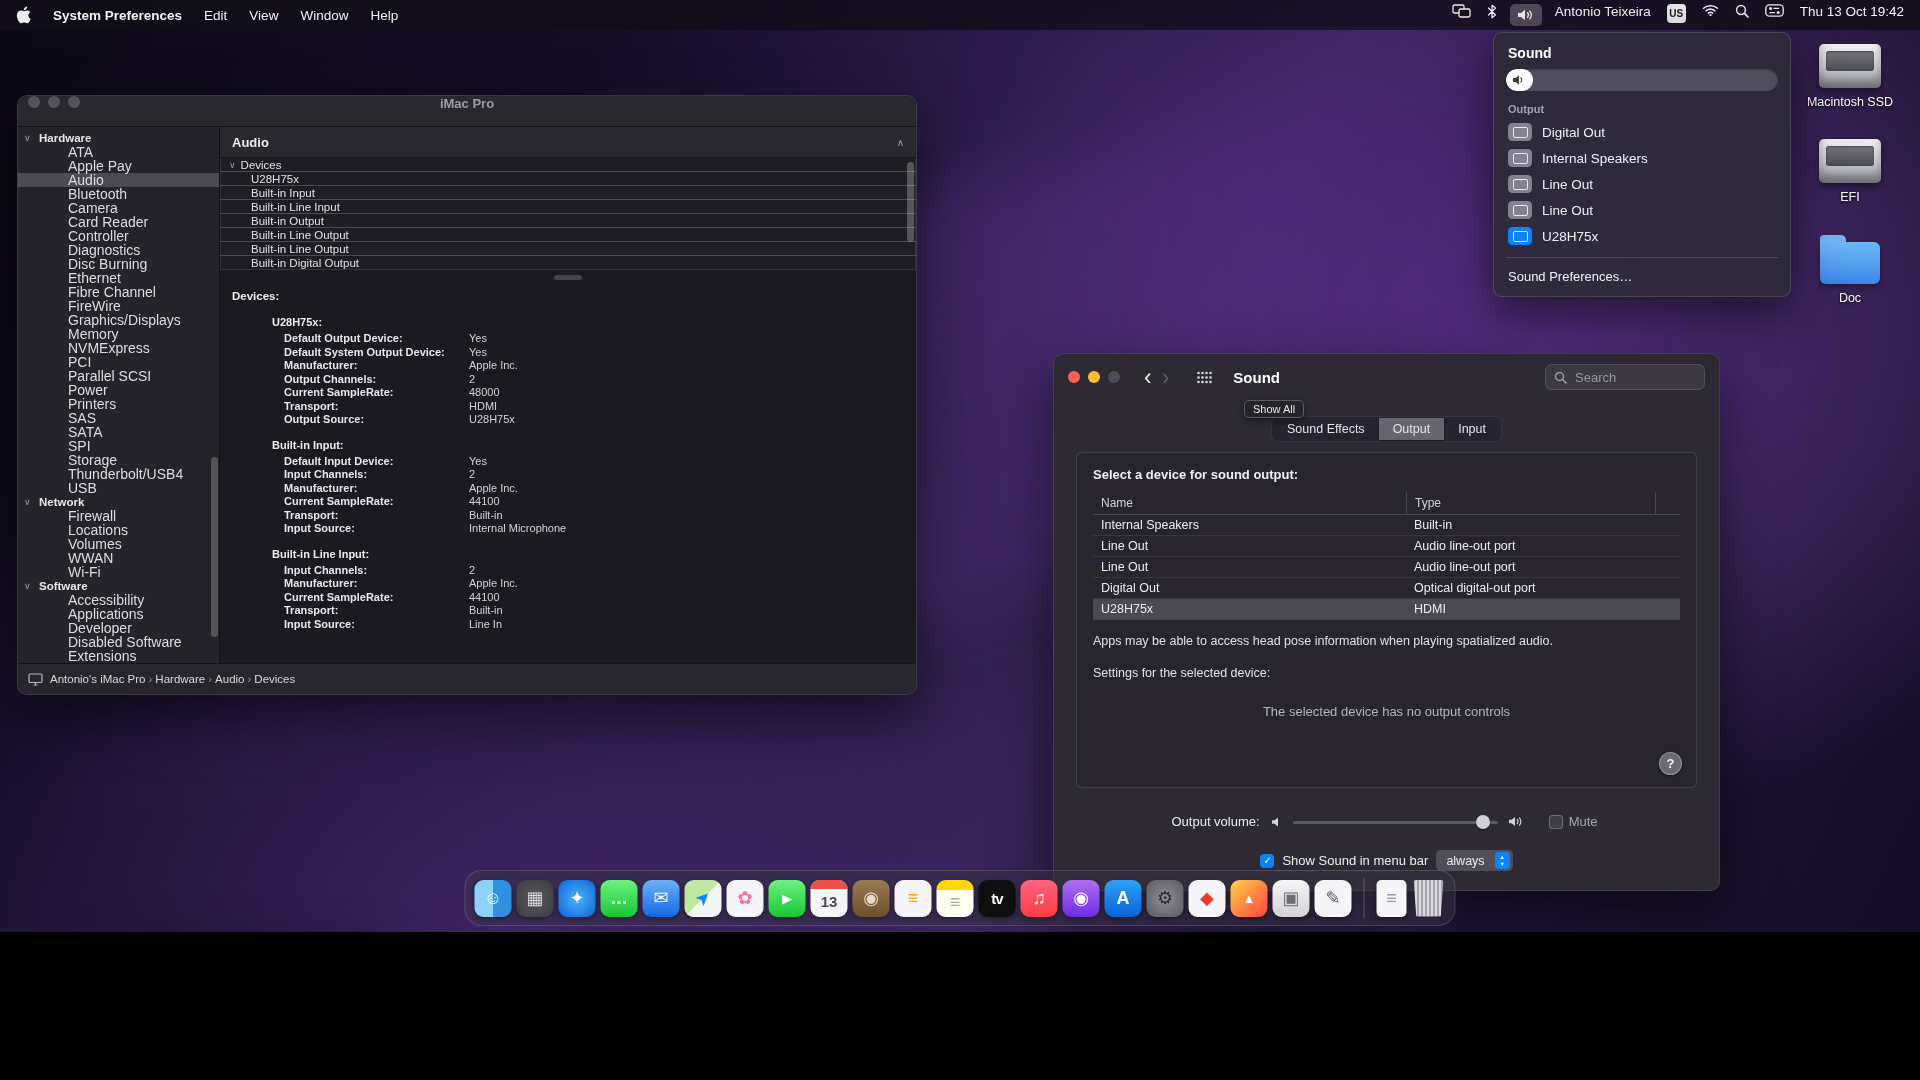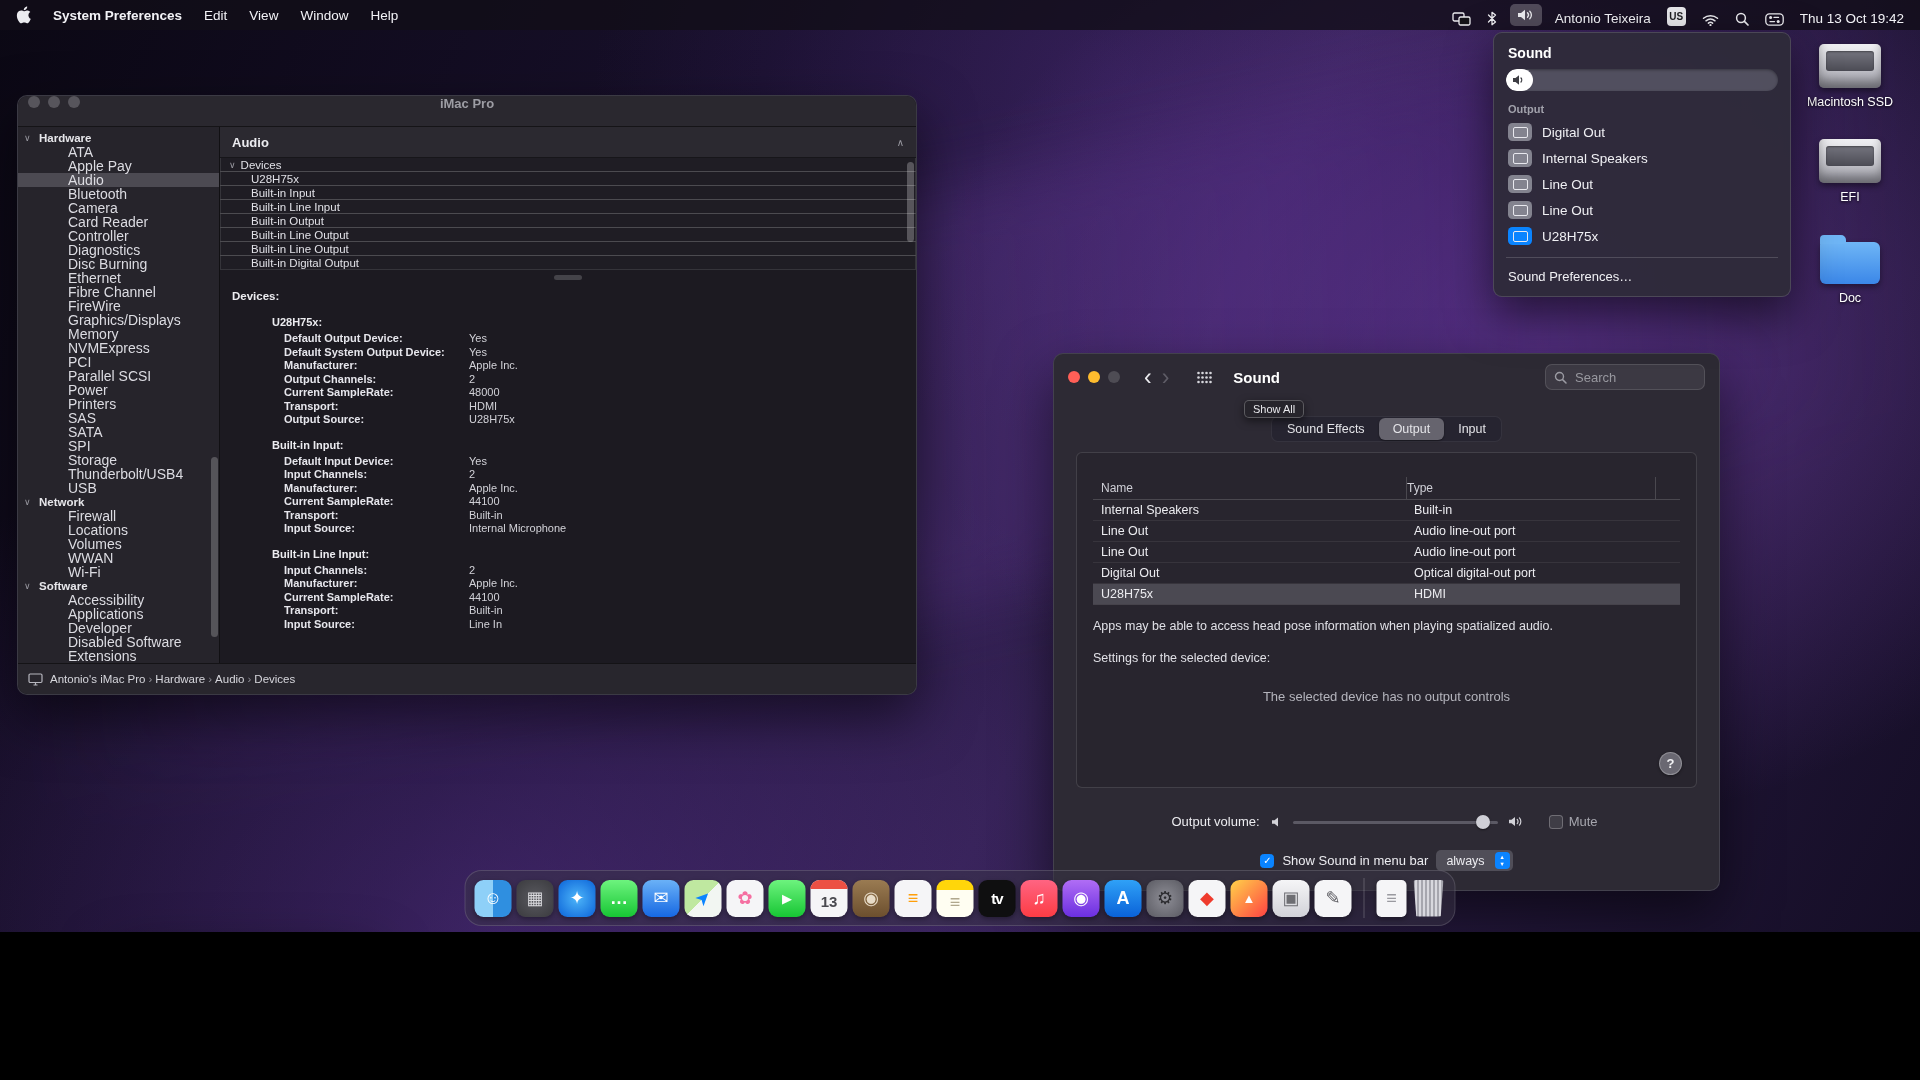--- a/index.html
+++ b/index.html
@@ -15,21 +15,21 @@
     transform:rotate(-12deg);filter:blur(32px);}
   svg{display:block}
 
   
   .menubar{position:absolute;top:0;left:0;right:0;height:30px;z-index:40;
     background:rgba(18,14,24,.80);display:flex;align-items:center;justify-content:space-between;
     padding:0 16px;font-size:13.5px;color:#f2f2f6;}
   .mb-left{display:flex;align-items:center;gap:22px;}
   .mb-app{font-weight:700;}
   .mb-menus{display:flex;gap:22px;}
-  .mb-right{display:flex;align-items:flex-end;gap:16px;}
+  .mb-right{display:flex;align-items:flex-start;gap:16px;}
   .mb-icon{display:flex;align-items:center;}
   .mb-icon.mb-active{background:rgba(255,255,255,.24);border-radius:5px;padding:4px 7px;margin:0 -3px;}
   .mb-input{background:#e6e6ea;color:#1c1c1f;font-size:10px;font-weight:700;border-radius:4px;
     width:19px;height:19px;display:flex;align-items:center;justify-content:center;}
 
   
   .win{position:absolute;border-radius:10px;box-shadow:0 22px 55px rgba(0,0,0,.55);
     border:1px solid rgba(110,110,125,.35);box-sizing:border-box;}
   .lights{display:flex;gap:8px;}
   .light{width:12px;height:12px;border-radius:50%;background:#57555c;}
@@ -77,30 +77,30 @@
   .grid-btn{margin-left:10px;display:flex;align-items:center;justify-content:center;width:30px;height:22px;border-radius:5px;}
   .s-title{font-size:15px;font-weight:700;margin-left:4px;}
   .search{margin-left:auto;display:flex;align-items:center;gap:6px;width:160px;height:26px;border-radius:7px;
     background:rgba(255,255,255,.075);border:1px solid rgba(255,255,255,.12);padding:0 8px;box-sizing:border-box;}
   .search input{flex:1;min-width:0;background:transparent;border:none;outline:none;color:#fff;font-size:13px;font-family:inherit;}
   .search input::placeholder{color:#98989f;}
   .tooltip{position:absolute;left:190px;top:46px;background:#26242b;border:1px solid rgba(255,255,255,.25);border-radius:5px;
     padding:2px 8px;font-size:11px;color:#e8e8ec;box-shadow:0 3px 8px rgba(0,0,0,.5);z-index:6;white-space:nowrap;}
   .tabs-row{display:flex;justify-content:center;margin-top:16px;}
   .seg{display:flex;background:#262430;border:1px solid rgba(255,255,255,.07);border-radius:7px;padding:1px;}
-  .tab{padding:4px 14px;font-size:12.5px;color:#e4e4e8;border-radius:6px;}
+  .tab{padding:4px 14px;font-size:12.5px;color:#e4e4e8;border-radius:0;}
   .tab.active{background:#66646e;box-shadow:0 1px 2px rgba(0,0,0,.4);}
   .panel{position:absolute;left:22px;right:22px;top:98px;height:336px;border:1px solid rgba(255,255,255,.12);
     border-radius:6px;background:rgba(0,0,0,.10);padding:14px 16px;box-sizing:border-box;}
   .select-label{font-size:13px;font-weight:700;color:#f0f0f4;}
   .table{margin-top:10px;border-bottom:1px solid rgba(255,255,255,.14);}
   .t-head{display:flex;height:22px;align-items:stretch;border-bottom:1px solid rgba(255,255,255,.16);font-size:12px;color:#cfcfd6;}
   .t-head span{display:flex;align-items:center;}
   .t-head .t-name{flex:0 0 305px;padding-left:8px;}
-  .t-head .t-type{flex:1;padding-left:0;border-left:1px solid rgba(255,255,255,.16);}
+  .t-head .t-type{flex:1;padding-left:8px;border-left:1px solid rgba(255,255,255,.16);}
   .t-head .t-sb{flex:0 0 24px;border-left:1px solid rgba(255,255,255,.16);}
   .t-row{display:flex;height:20px;align-items:center;font-size:12.5px;color:#ececf0;border-bottom:1px solid rgba(255,255,255,.07);}
   .t-row:last-child{border-bottom:none;}
   .t-row .t-name{flex:0 0 305px;padding-left:8px;}
   .t-row .t-type{flex:1;padding-left:8px;}
   .t-row.selected{background:#4b4952;}
   .note{margin:14px 0 0;font-size:12.5px;color:#e0e0e6;}
   .settings-label{margin:18px 0 0;font-size:12.5px;color:#e0e0e6;}
   .no-controls{margin:24px 0 0;text-align:center;font-size:13px;color:#b4b4bc;}
   .help{position:absolute;right:14px;bottom:12px;width:23px;height:23px;border-radius:50%;background:#6a6872;
@@ -462,20 +462,21 @@
     </div>
     <div class="tooltip">Show All</div>
     <div class="tabs-row">
       <div class="seg">
           <div class="tab">Sound Effects</div>
           <div class="tab active">Output</div>
           <div class="tab">Input</div>
         </div>
     </div>
     <div class="panel">
+      <div class="select-label">Select a device for sound output:</div>
       <div class="table">
         <div class="t-head">
           <span class="t-name">Name</span>
           <span class="t-type">Type</span>
           <span class="t-sb"></span>
         </div>
         <div class="t-body">
             <div class="t-row">
               <span class="t-name">Internal Speakers</span>
               <span class="t-type">Built-in</span>

